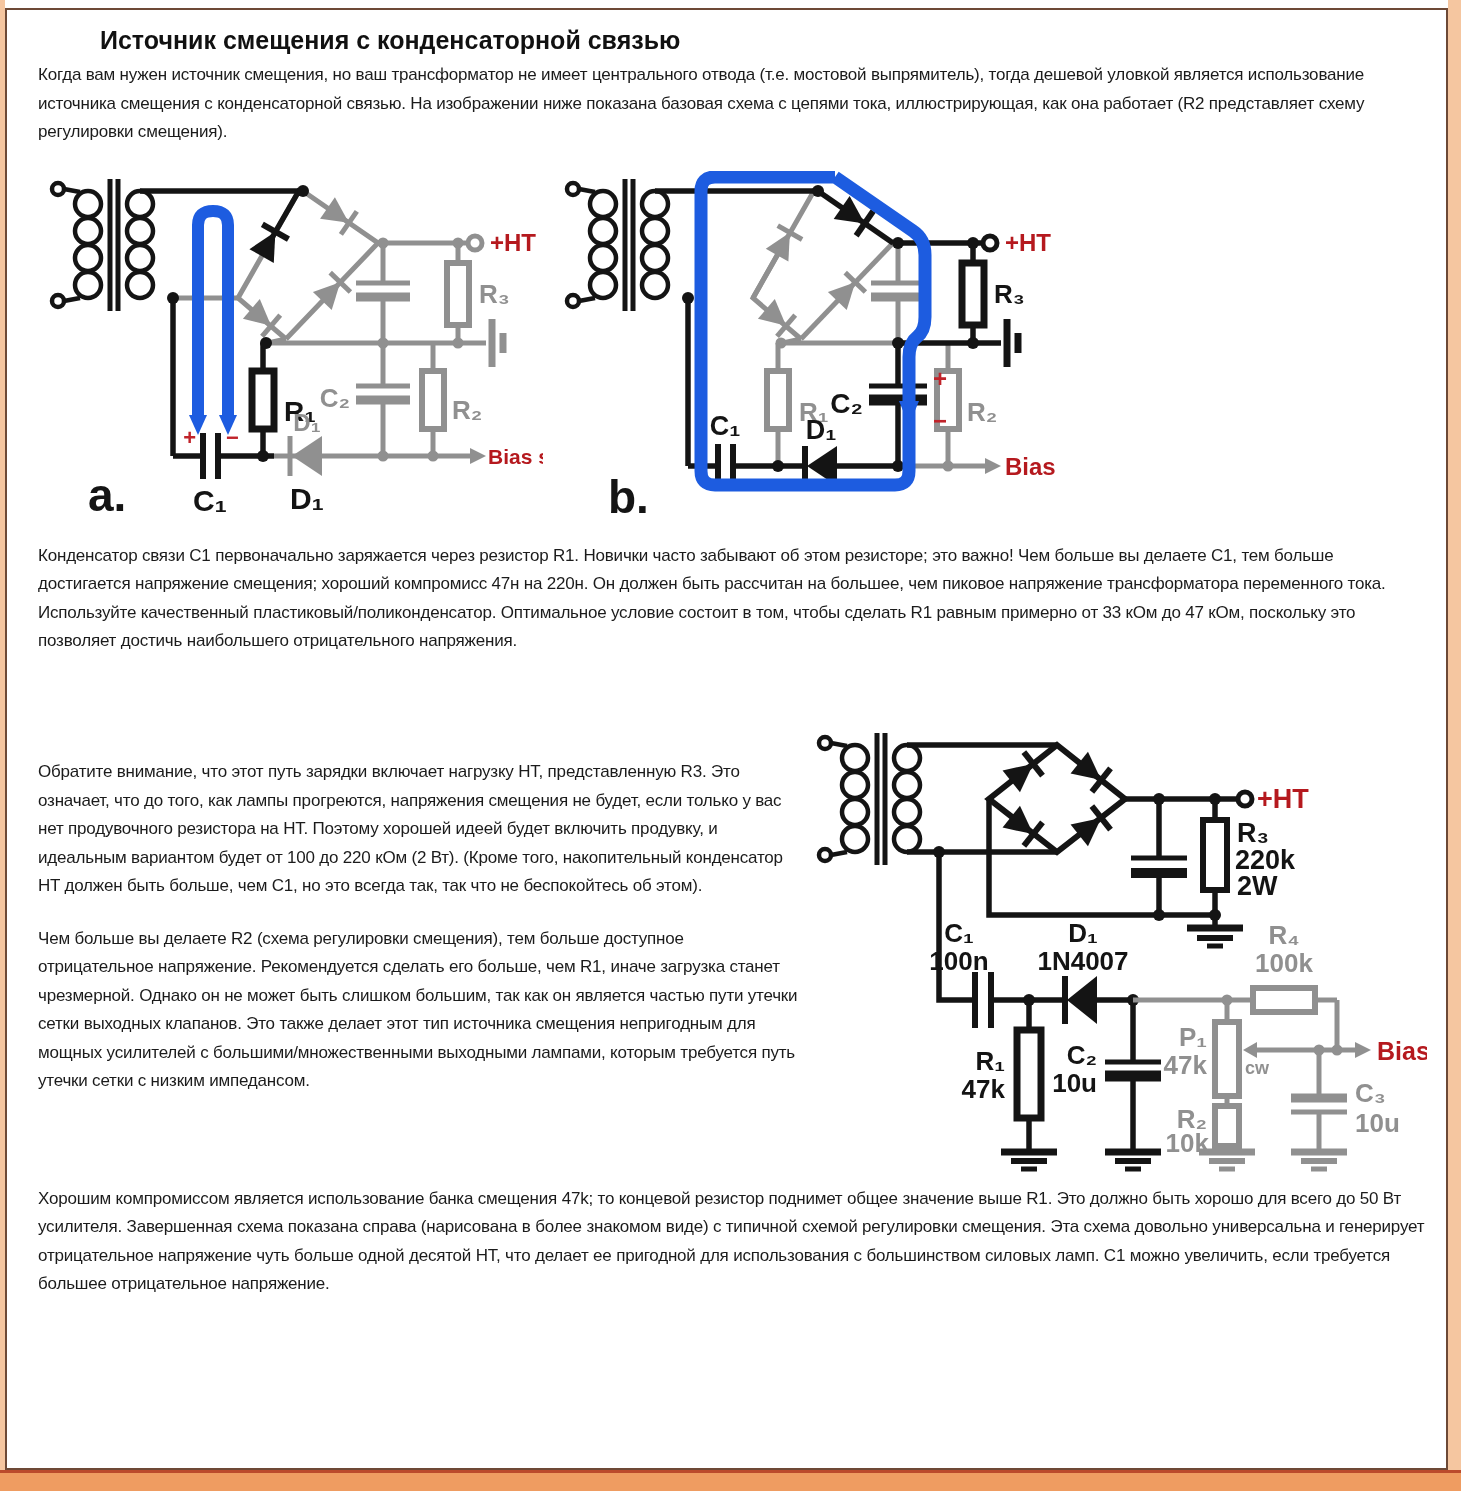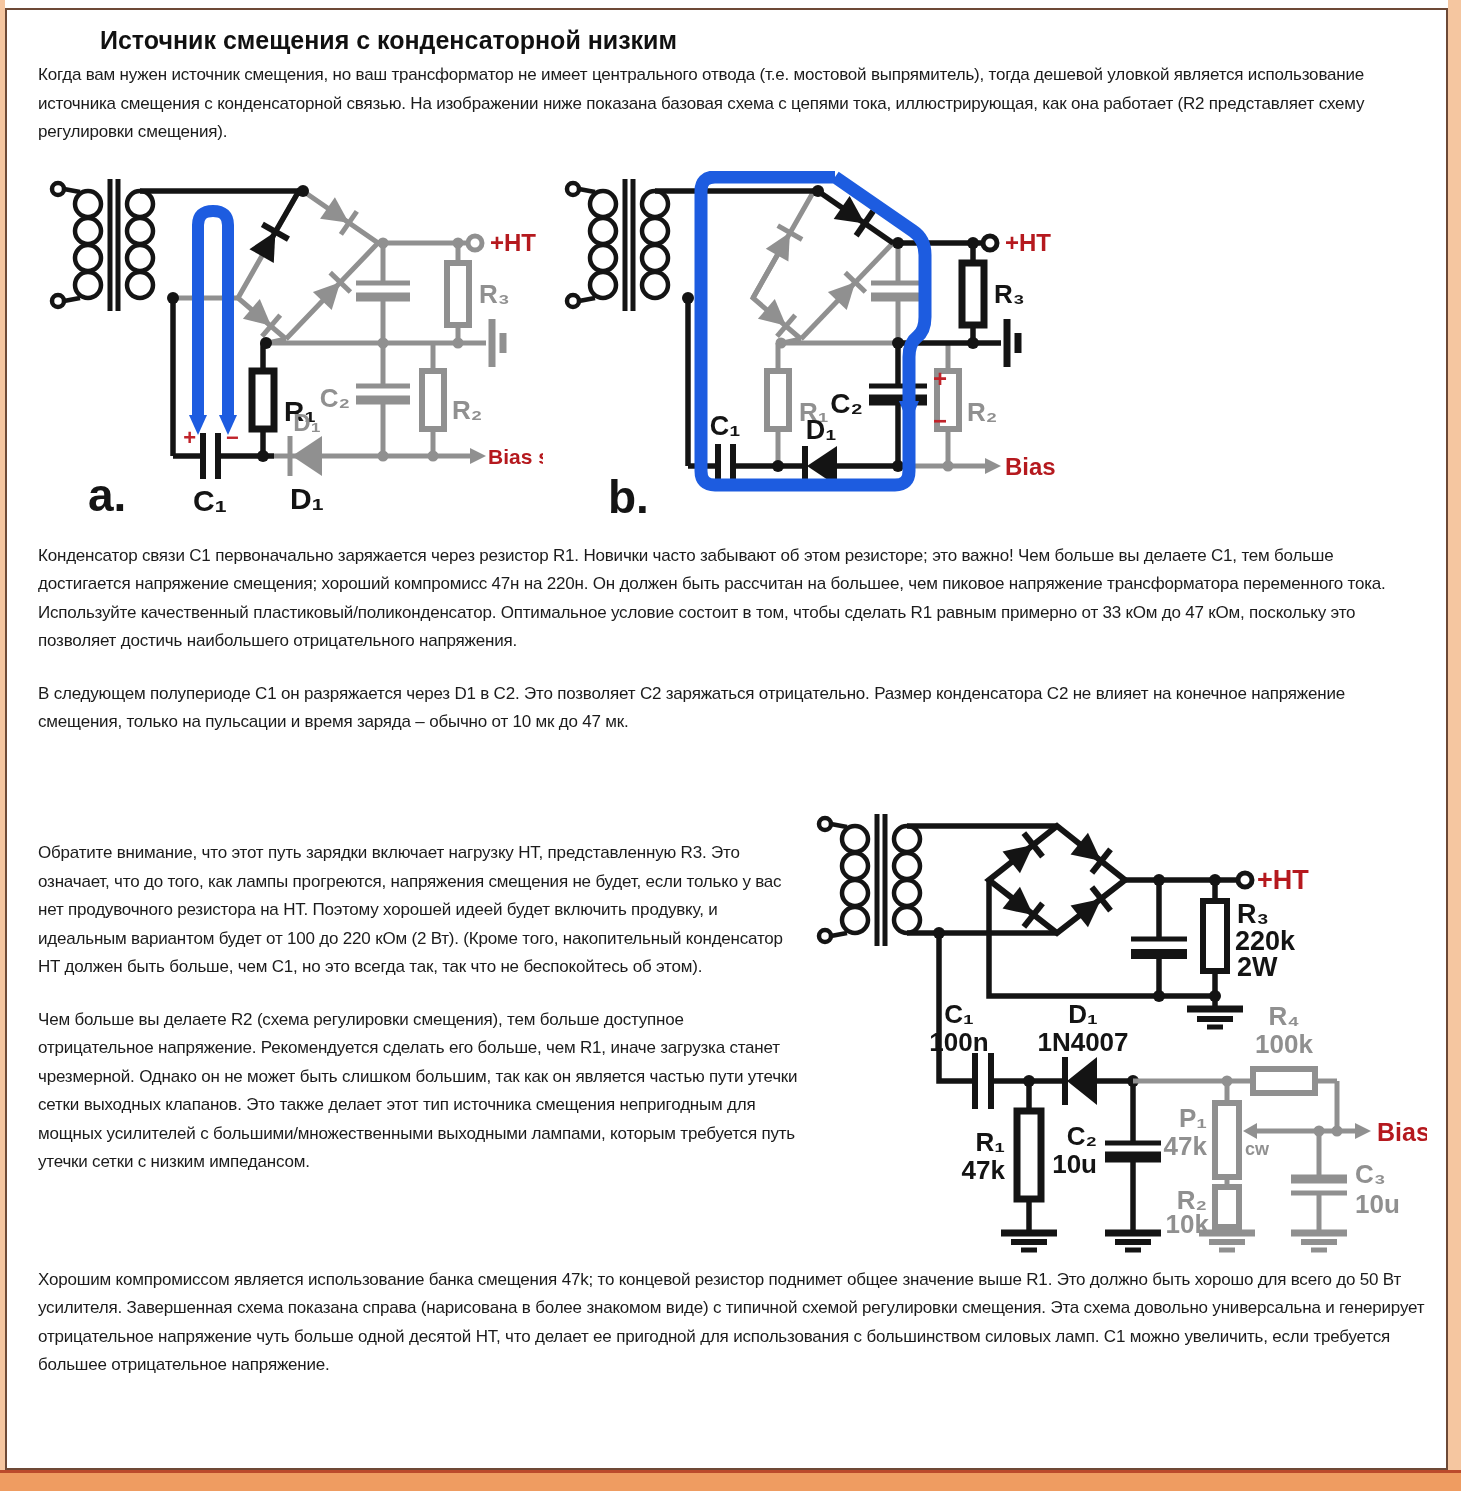--- a/index.html
+++ b/index.html
@@ -27,21 +27,21 @@
 </head>
 <body>
 
 <div class="strip-left"></div>
 <div class="strip-right"></div>
 <div class="bottom-bar"></div>
 <div class="page-border"></div>
 
 <div class="content">
 
-  <h1>Источник смещения с конденсаторной низким</h1>
+  <h1>Источник смещения с конденсаторной связью</h1>
 
   <p>Когда вам нужен источник смещения, но ваш трансформатор не имеет центрального отвода (т.е. мостовой выпрямитель), тогда дешевой уловкой является использование источника смещения с конденсаторной связью. На изображении ниже показана базовая схема с цепями тока, иллюстрирующая, как она работает (R2 представляет схему регулировки смещения).</p>
 
   <div class="diagrams-row">
 
     <svg width="505" height="355" viewBox="0 0 505 355">
       <defs>
         <g id="xfmr-sym" fill="none" stroke="#141414" stroke-width="4.5">
           <circle cx="8" cy="0" r="6"></circle>
             <circle cx="8" cy="112" r="6"></circle>
@@ -267,21 +267,20 @@
       <text x="380" y="216" font-size="24" font-weight="bold" fill="#c0232a">+</text>
       <text x="380" y="258" font-size="24" font-weight="bold" fill="#c0232a">−</text>
       <text x="172" y="264" font-size="27" font-weight="bold" fill="#141414" text-anchor="middle">C₁</text>
       <text x="268" y="268" font-size="27" font-weight="bold" fill="#141414" text-anchor="middle">D₁</text>
       <text x="452" y="304" font-size="24" font-weight="bold" fill="#b5191e">Bias</text>
       <text x="55" y="342" font-size="46" font-weight="bold" fill="#141414">b.</text>
     </svg>
   </div>
 
   <p>Конденсатор связи C1 первоначально заряжается через резистор R1. Новички часто забывают об этом резисторе; это важно! Чем больше вы делаете C1, тем больше достигается напряжение смещения; хороший компромисс 47н на 220н. Он должен быть рассчитан на большее, чем пиковое напряжение трансформатора переменного тока. Используйте качественный пластиковый/поликонденсатор. Оптимальное условие состоит в том, чтобы сделать R1 равным примерно от 33 кОм до 47 кОм, поскольку это позволяет достичь наибольшего отрицательного напряжения.</p>
-  <p>В следующем полупериоде C1 он разряжается через D1 в C2. Это позволяет C2 заряжаться отрицательно. Размер конденсатора C2 не влияет на конечное напряжение смещения, только на пульсации и время заряда – обычно от 10 мк до 47 мк.</p>
 
   <div class="cols">
     <div class="col-left">
       <p>Обратите внимание, что этот путь зарядки включает нагрузку HT, представленную R3. Это означает, что до того, как лампы прогреются, напряжения смещения не будет, если только у вас нет продувочного резистора на HT. Поэтому хорошей идеей будет включить продувку, и идеальным вариантом будет от 100 до 220 кОм (2 Вт). (Кроме того, накопительный конденсатор HT должен быть больше, чем C1, но это всегда так, так что не беспокойтесь об этом).</p>
       <p><span>Чем больше вы делаете R2 (схема регулировки смещения), тем больше доступное отрицательное напряжение. Рекомендуется сделать его больше, чем R1, иначе загрузка станет чрезмерной. Однако он не может быть </span><span class="it">слишком</span><span> большим, так как он является частью пути утечки сетки выходных клапанов. Это также делает этот тип источника смещения непригодным для мощных усилителей с большими/множественными выходными лампами, которым требуется путь утечки сетки с низким импедансом.</span></p>
     </div>
     <div class="col-right">
 
       
       <svg width="620" height="475" viewBox="0 0 620 475">

